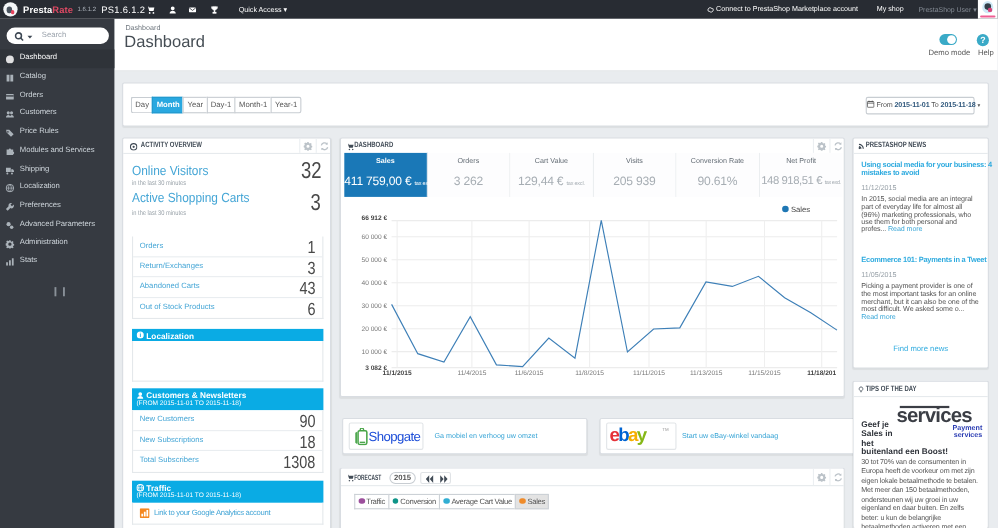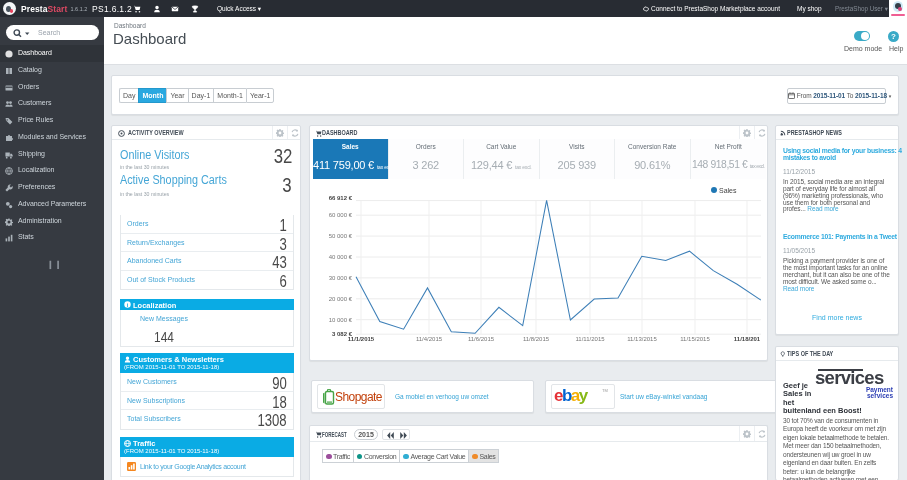--- a/index.html
+++ b/index.html
@@ -140,21 +140,21 @@
 #tips .tbody { position:absolute; left:7px; top:69.5px; width:120px; font-size:6.5px; color:#555; line-height:8.5px; letter-spacing:-0.15px; white-space:nowrap; }
 </style>
 </head>
 <body>
 
 <div id="topbar">
   <div class="logo-av">
       <div class="m1"></div>
       <div class="m2"></div>
     </div>
-  <div class="brand">Presta<span class="shop">Start</span></div>
+  <div class="brand">Presta<span class="shop">Rate</span></div>
   <div class="vers">1.6.1.2</div>
   <div class="ps16">PS1.6.1.2</div>
   <svg class="tbico" style="left:133px;width:8px;height:8px;top:4.5px" viewBox="0 0 10 10">
       <path fill="#fff" d="M1 1h1.4l.5 1.2h6.3l-1 4H3.4L2 1.8 1.9 1zM3.8 7.5a1 1 0 110 2 1 1 0 010-2zm4.3 0a1 1 0 110 2 1 1 0 010-2z"></path>
     </svg>
   <svg class="tbico" style="left:153px;width:8px;height:8px;top:4.5px" viewBox="0 0 10 10">
       <path fill="#fff" d="M5 1a2.2 2.2 0 110 4.4A2.2 2.2 0 015 1zM1.5 9c0-2 1.6-3 3.5-3s3.5 1 3.5 3z"></path>
     </svg>
   <svg class="tbico" style="left:171px;width:8px;height:8px;top:4.5px" viewBox="0 0 10 10">
       <rect x="1" y="2.3" width="8" height="5.4" rx=".5" fill="#fff"></rect>
@@ -342,24 +342,20 @@
   </div>
 
   <div class="band" style="top:172.5px;height:11px">
     <svg class="bico" width="7" height="7" viewBox="0 0 7 7">
         <circle cx="3.5" cy="3.5" r="3.2" fill="#fff"></circle>
         <text x="3.5" y="5.6" font-size="5.5" font-weight="bold" fill="#0aabe4" text-anchor="middle">i</text>
       </svg>
     <div class="btx">Localization</div>
   </div>
   <div id="notif2" style="top:183.5px">
-    <div class="c">
-        <div class="hl">New Messages</div>
-        <div class="vl">144</div>
-      </div>
   </div>
 
   <div class="band" style="top:227px;height:20px">
     <svg class="bico" width="7" height="7" viewBox="0 0 7 7">
         <path fill="#fff" d="M3.5 0.5a1.7 1.7 0 110 3.4 1.7 1.7 0 010-3.4zM.8 6.5c0-1.6 1.2-2.4 2.7-2.4s2.7.8 2.7 2.4z"></path>
       </svg>
     <div class="btx">Customers &amp; Newsletters</div>
     <div class="bsub">(FROM 2015-11-01 TO 2015-11-18)</div>
   </div>
   <div class="atable" style="top:247px">
@@ -478,21 +474,21 @@
 </div>
 
 <div class="panel" id="shopgate">
   <div class="logobox">
     <svg style="position:absolute;left:4px;top:4px" width="13" height="16" viewBox="0 0 13 16">
         <path fill="#47a447" d="M2.5 3.5L1 4.5v9l1.5 1.2z"></path>
         <rect x="3.5" y="2.5" width="8" height="12.5" rx="1.5" fill="none" stroke="#47a447" stroke-width="1.4"></rect>
         <path d="M5.5 2.5V1.2a1.6 1.6 0 013 0V2.5" fill="none" stroke="#47a447" stroke-width="1.2"></path>
         <rect x="5" y="12.5" width="5" height="1.2" fill="#47a447"></rect>
       </svg>
-    <div style="position:absolute;left:17px;top:5px;font-size:12px;color:#c2410c;letter-spacing:-0.55px">Shopgate</div>
+    <div style="position:absolute;left:17px;top:5px;font-size:12px;color:#1d4ed8;letter-spacing:-0.55px">Shopgate</div>
   </div>
   <div class="promo">Ga mobiel en verhoog uw omzet</div>
 </div>
 
 <div class="panel" id="ebay">
   <div class="logobox" style="width:64px">
     <div style="position:absolute;left:2px;top:1px;font-size:17px;font-weight:bold;letter-spacing:-1.5px;"><span style="color:#e53238">e</span><span style="color:#0064d2">b</span><span style="color:#f5af02">a</span><span style="color:#86b817">y</span></div>
     <div style="position:absolute;left:50px;top:3px;font-size:4px;color:#999">TM</div>
   </div>
   <div class="promo" style="left:74px">Start uw eBay-winkel vandaag</div>

